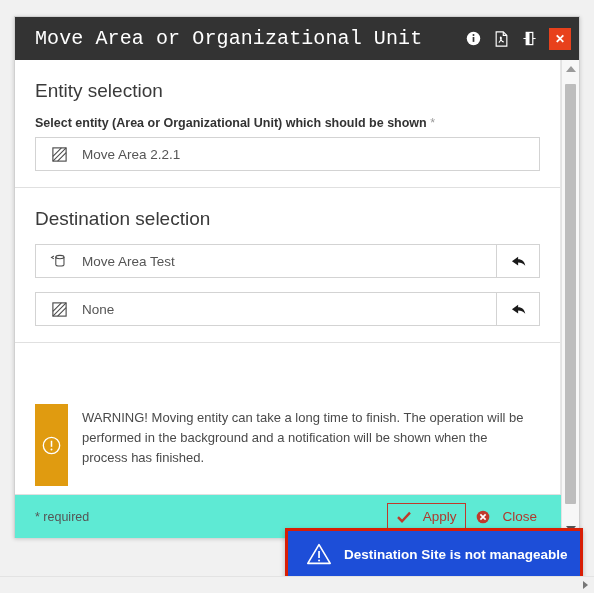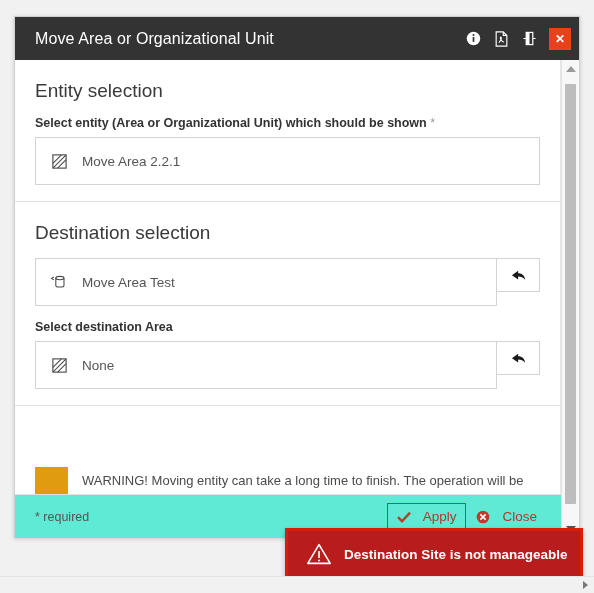--- a/index.html
+++ b/index.html
@@ -29,25 +29,26 @@
   
   #titlebar {
     height: 43px;
     background: #333333;
     display: flex;
     align-items: center;
     padding: 0 8px 0 20px;
   }
   #titlebar .title {
     color: #ffffff;
-    font-size: 16px;
+    font-size: 20px;
     letter-spacing: .1px;
     flex: 1 1 auto;
     white-space: nowrap;
     overflow: hidden;
+    font-family: Liberation Mono, monospace;
   }
   .tb-icons { display: flex; align-items: center; gap: 8px; }
   .tb-btn {
     width: 20px; height: 20px;
     display: flex; align-items: center; justify-content: center;
     color: #ffffff;
     cursor: pointer;
   }
   .tb-btn svg { display: block; }
   .tb-close {
@@ -88,21 +89,21 @@
     font-size: 12.5px;
     font-weight: bold;
     color: #333333;
     margin-bottom: 7px;
   }
   .req { color: #9a9a9a; font-weight: normal; }
 
   .picker-row { display: flex; align-items: stretch; }
   .picker {
     flex: 1 1 auto;
-    height: 48px;
+    height: 34px;
     border: 1px solid #d3d3d3;
     background: #ffffff;
     display: flex;
     align-items: center;
     cursor: pointer;
   }
   .picker .pico {
     width: 46px;
     display: flex; align-items: center; justify-content: center;
     flex: 0 0 46px;
@@ -228,21 +229,21 @@
     border-top: 4px solid transparent;
     border-bottom: 4px solid transparent;
     border-left: 5px solid #777777;
   }
 
   
   #toast {
     position: absolute;
     left: 285px; top: 528px;
     width: 298px; height: 52px;
-    background: #b91c1c;
+    background: #1d4ed8;
     border: 3px solid #d81e05;
     display: flex;
     align-items: center;
     padding-left: 14px;
     box-shadow: 0 2px 5px rgba(0,0,0,0.25);
   }
   #toast .t-icon { flex: 0 0 34px; display: flex; align-items: center; justify-content: center; color:#ffffff; }
   #toast .t-msg {
     font-size: 13.5px;
     font-weight: bold;
@@ -331,24 +332,20 @@
               </div>
               <div class="undo-btn">
                 <svg width="17" height="15" viewBox="0 0 18 16">
                   <path d="M2 7.6 L8.6 3 L8.6 5.6 C13 5.6 15.6 8.4 16.2 12.6 C14 9.6 11.6 9 8.6 9 L8.6 12.2 Z" fill="#1a1a1a"></path>
                 </svg>
               </div>
             </div>
           </div>
 
           <div class="field-block">
-            <div class="field-label">
-              <span>Select destination Area</span>
-              <span class="req"></span>
-            </div>
             <div class="picker-row">
               <div class="picker">
                 <div class="pico">
                   <svg width="17" height="17" viewBox="0 0 18 18">
                     <rect x="2" y="2" width="14" height="14" fill="none" stroke="#4a4a4a" stroke-width="1.2"></rect>
                     <path d="M2 11 L11 2 M2 16 L16 2 M7 16 L16 7" stroke="#4a4a4a" stroke-width="1.1" fill="none"></path>
                   </svg>
                 </div>
                 <div class="pval">None</div>
               </div>

